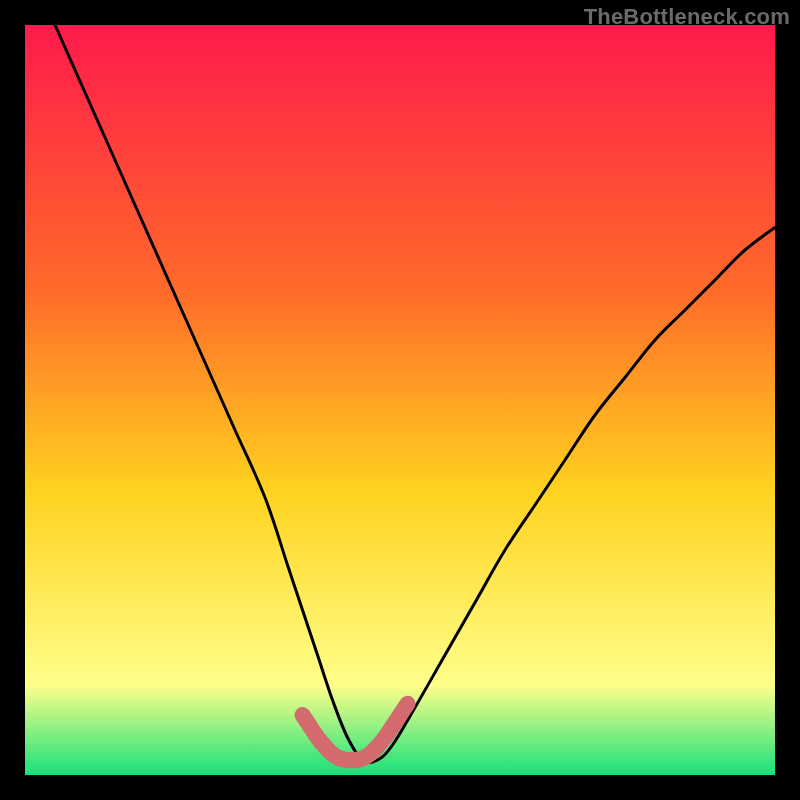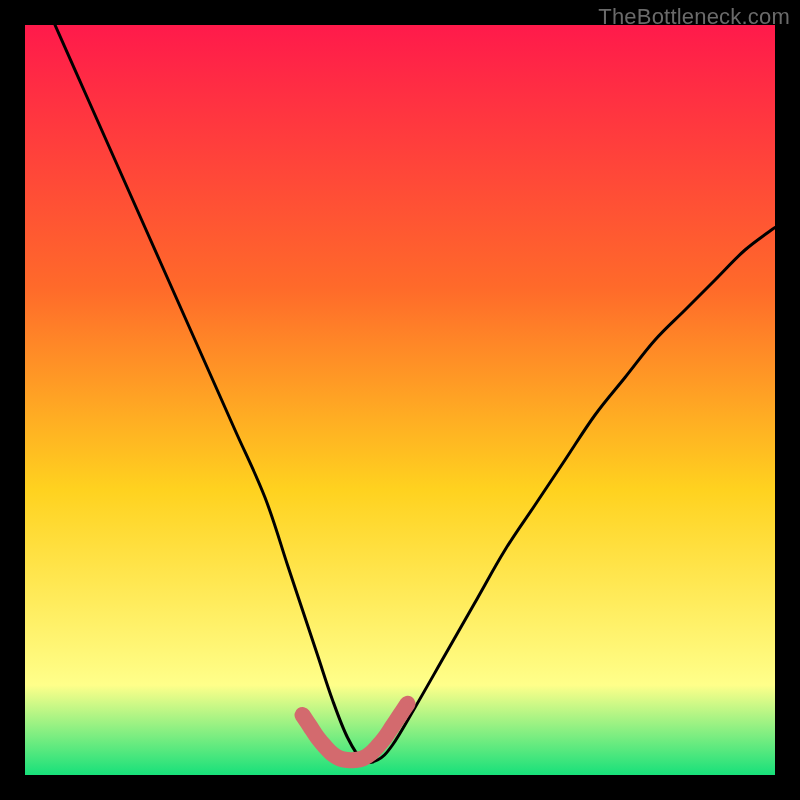--- a/index.html
+++ b/index.html
@@ -18,21 +18,21 @@
     width: 750px;
     height: 750px;
   }
   .watermark {
     position: absolute;
     top: 4px;
     right: 10px;
     color: #6a6a6a;
     font-size: 22px;
     letter-spacing: 0.2px;
-    font-weight: 400;
+    font-weight: 700;
     user-select: none;
   }
   svg {
     display: block;
   }
 </style>
 </head>
 <body>
 
 <div class="watermark">TheBottleneck.com</div>

